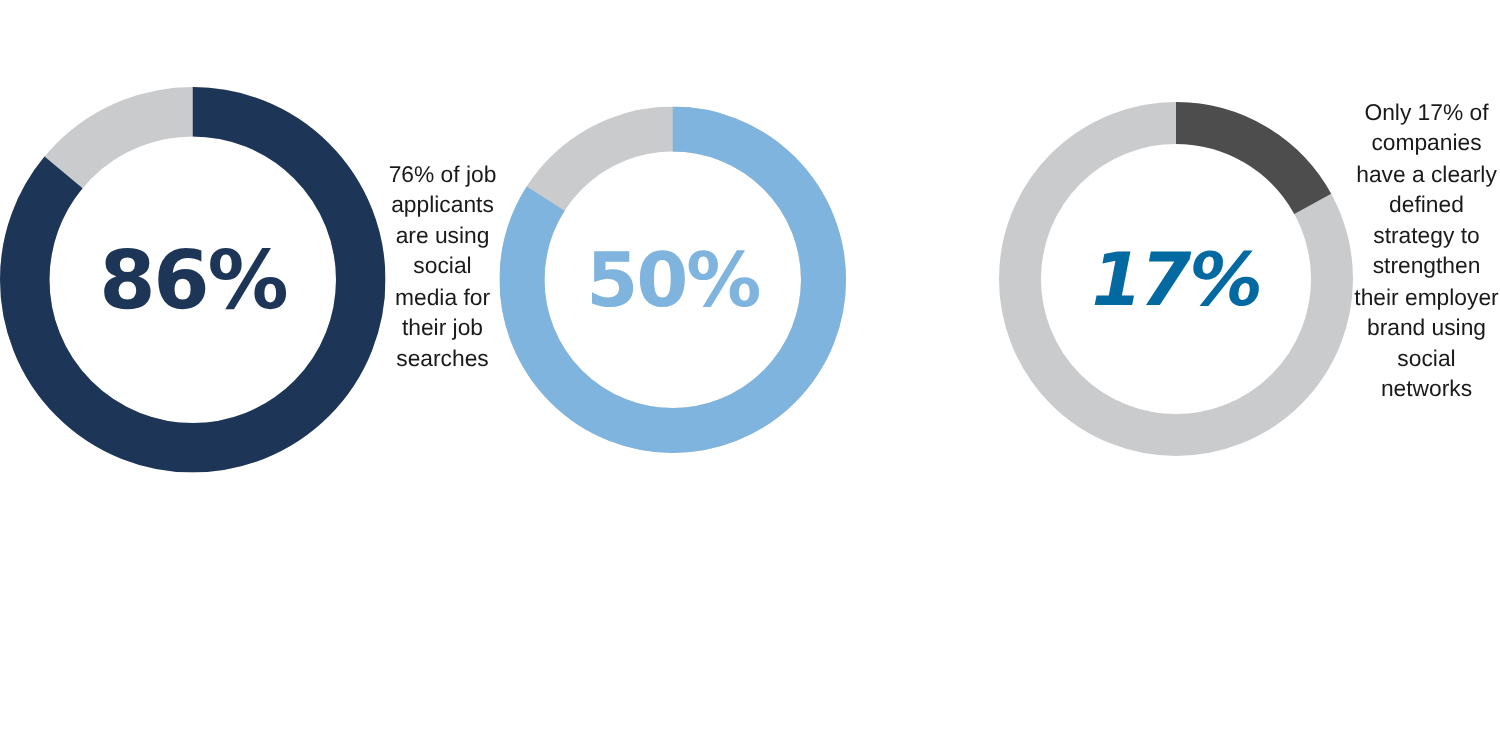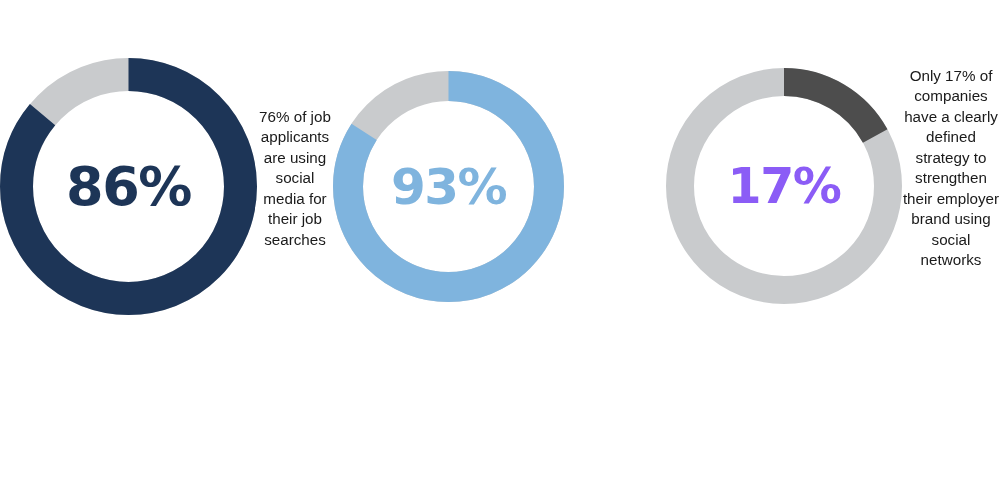--- a/index.html
+++ b/index.html
@@ -95,28 +95,28 @@
     </div>
     <div class="caption block1-caption">76% of job applicants are using social media for their job searches</div>
   </div>
 
   <div class="stat-block stat-block-2">
     <div class="donut-wrap block2-donut">
       <svg width="231" height="231" viewBox="0 0 231 231">
         <circle class="donut-track" cx="115.5" cy="115.5" r="100.5" fill="none" stroke="#c9cbcd" stroke-width="30"></circle>
         <circle class="donut-value" cx="115.5" cy="115.5" r="100.5" fill="none" stroke="#7fb4de" stroke-width="30" stroke-dasharray="530.43 101.03" stroke-dashoffset="0" transform="rotate(-90 115.5 115.5)"></circle>
       </svg>
-      <div class="donut-center-label block2-label" style="color: rgb(127, 180, 222);">93%</div>
+      <div class="donut-center-label block2-label" style="color: rgb(127, 180, 222);">50%</div>
     </div>
   </div>
 
   <div class="stat-block stat-block-3">
     <div class="donut-wrap block3-donut">
       <svg width="236" height="236" viewBox="0 0 236 236">
         <circle class="donut-track" cx="118" cy="118" r="104" fill="none" stroke="#c9cbcd" stroke-width="28"></circle>
         <circle class="donut-value" cx="118" cy="118" r="104" fill="none" stroke="#4d4d4d" stroke-width="28" stroke-dasharray="111.09 542.36" stroke-dashoffset="0" transform="rotate(-90 118 118)"></circle>
       </svg>
-      <div class="donut-center-label block3-label" style="color: #8b5cf6;">17%</div>
+      <div class="donut-center-label block3-label" style="color: #0369a1; font-style: italic;">17%</div>
     </div>
     <div class="caption block3-caption">Only 17% of companies have a clearly defined strategy to strengthen their employer brand using social networks</div>
   </div>
 
 </div>
 
 </body></html>

